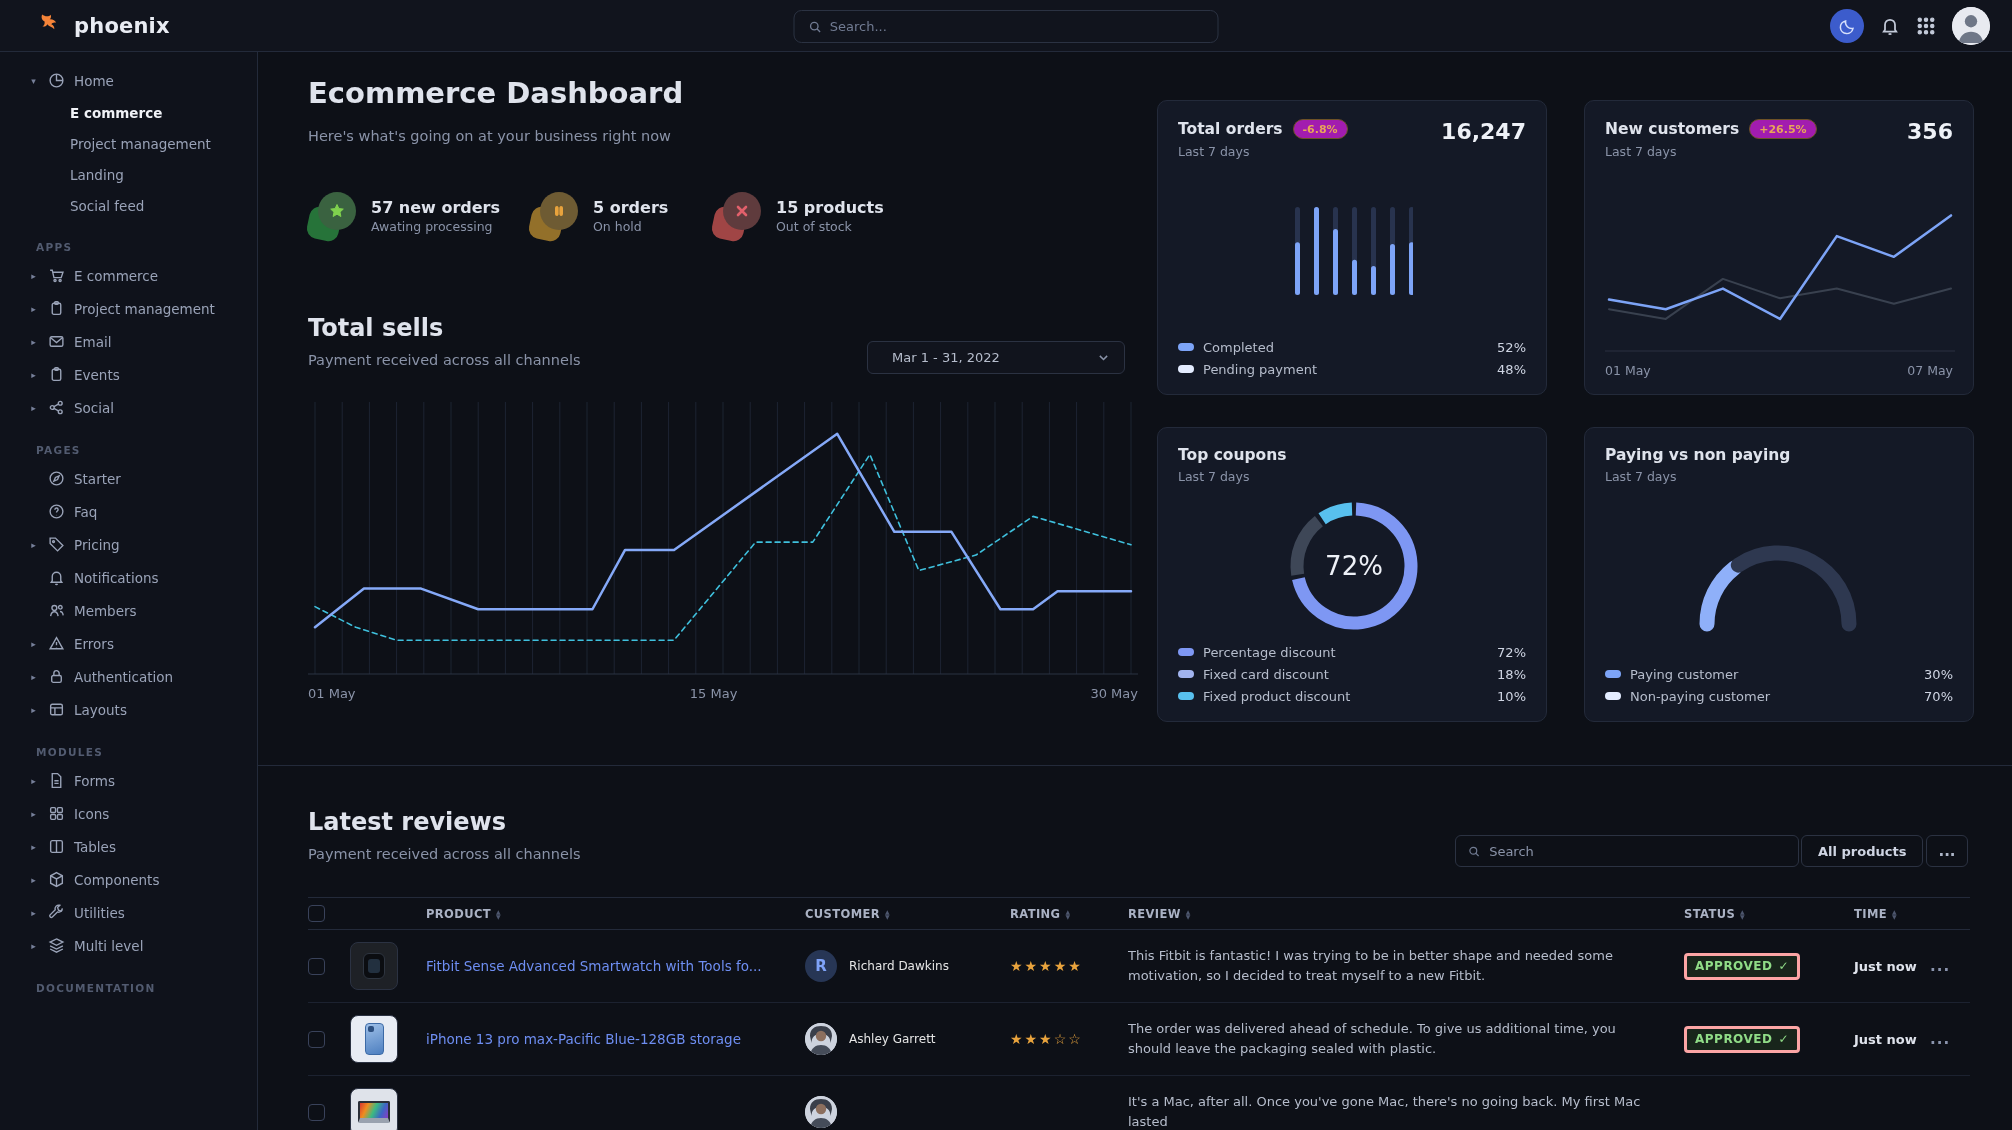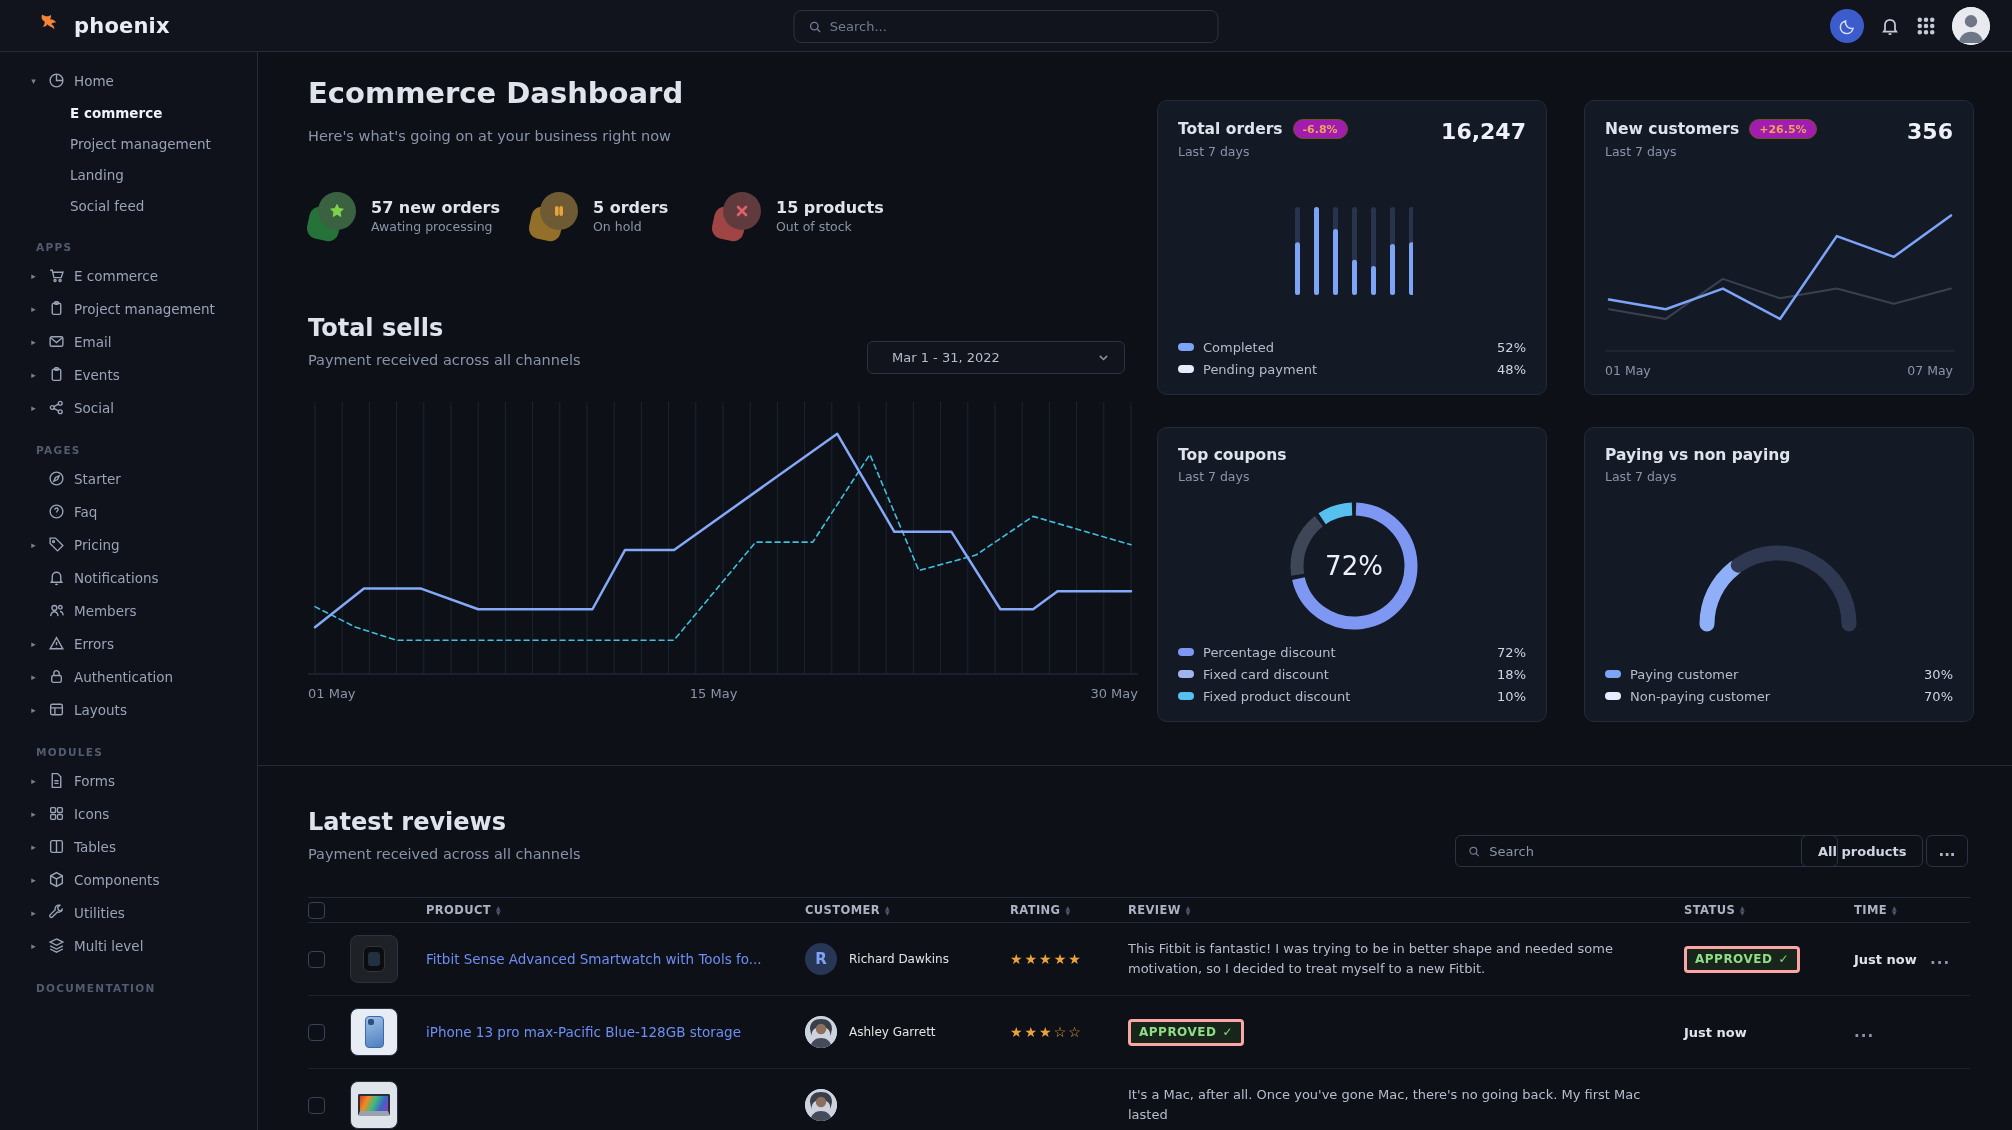--- a/index.html
+++ b/index.html
@@ -98,37 +98,37 @@
   #nc-chart{ position:absolute; left:20px; top:92px;}
   .nc-xlabels{ position:absolute; left:20px; right:20px; top:262px; font-size:12.5px; color:var(--muted); display:flex; justify-content:space-between;}
   #donut-wrap{ position:absolute; left:116px; top:58px; width:160px; height:160px;}
   #donut-center{ position:absolute; left:116px; top:58px; width:160px; height:160px;
     display:flex; align-items:center; justify-content:center; font-size:26px; color:#eef1f7;}
   #gauge-wrap{ position:absolute; left:88px; top:92px;}
   
   #section-divider{ position:absolute; left:0; right:0; top:713px; height:1px; background:var(--border);}
   #rev-title{ position:absolute; left:50px; top:756px;}
   #rev-sub{ position:absolute; left:50px; top:794px;}
-  #rev-search{ position:absolute; left:1197px; top:783px; width:383px; height:32px;
+  #rev-search{ position:absolute; left:1197px; top:783px; width:344px; height:32px;
     border:1px solid #2b3242; border-radius:6px; display:flex; align-items:center;
     gap:9px; padding:0 12px; background:transparent;}
   #rev-search svg{ width:13px; height:13px; stroke:#717b92;}
   #rev-search input{ background:transparent; border:none; outline:none; color:#cfd5e3;
     font-family:inherit; font-size:13px; width:100%;}
   #rev-search input::placeholder{ color:#8a93a8;}
   #all-products{ position:absolute; left:1543px; top:783px; height:32px; padding:0 16px;
     border:1px solid #2b3242; border-radius:6px; background:transparent; color:#cfd5e3;
     font-size:13px; font-weight:bold; font-family:inherit; cursor:pointer;}
   #rev-more{ position:absolute; left:1668px; top:783px; width:42px; height:32px;
     border:1px solid #2b3242; border-radius:6px; background:transparent; color:#aeb6c8;
     font-size:15px; font-weight:bold; font-family:inherit; cursor:pointer; line-height:10px;}
   
   #reviews-table{ position:absolute; left:50px; top:845px; width:1662px;}
   .t-head{ display:grid; grid-template-columns:42px 76px 379px 205px 118px 556px 170px 76px 40px;
-    align-items:center; height:26px; border-top:1px solid var(--border); border-bottom:1px solid var(--border);}
+    align-items:center; height:33px; border-top:1px solid var(--border); border-bottom:1px solid var(--border);}
   .th{ display:flex; align-items:center; gap:5px; font-size:11.5px; font-weight:bold;
     letter-spacing:.4px; color:#aab2c4; cursor:pointer;}
   .sort{ display:flex; flex-direction:column; font-size:6px; color:#4d576e; line-height:5px;}
   .t-row{ display:grid; grid-template-columns:42px 76px 379px 205px 118px 556px 170px 76px 40px;
     align-items:center; height:73px; border-bottom:1px solid #1c2230;}
   .cbx{ width:17px; height:17px; border:1.5px solid #39425a; border-radius:4px; cursor:pointer;}
   .thumb{ width:48px; height:48px; border:1px solid #2b3242; border-radius:8px;
     display:flex; align-items:center; justify-content:center; overflow:hidden;}
   .product-link{ color:var(--link); font-size:13.5px; text-decoration:none; white-space:nowrap;
     overflow:hidden; text-overflow:ellipsis; max-width:360px; display:block; cursor:pointer;}
@@ -731,20 +731,21 @@
             <svg viewBox="0 0 32 32" width="32" height="32">
               <circle cx="16" cy="16" r="16" fill="#cdd3de"></circle>
               <path d="M5 13c0-7 4.5-10 11-10s11 3 11 10l-1.5 7c0-6-3.5-9-9.5-9s-9.5 3-9.5 9z" fill="#3a3f4a"></path>
               <circle cx="16" cy="13" r="5.2" fill="#8c6f5e"></circle>
               <path d="M5 32c1.2-7 5.5-10 11-10s9.8 3 11 10z" fill="#454c59"></path>
             </svg>
           </div>
           <span class="cust-name">Ashley Garrett</span>
         </div>
         <div class="stars">★★★☆☆</div>
+        <div class="review-txt">The order was delivered ahead of schedule. To give us additional time, you should leave the packaging sealed with plastic.</div>
         <div><span class="badge-ok">APPROVED <span>✓</span></span></div>
         <div class="time">Just now</div>
         <div class="row-dots">...</div>
       </div>
       <div class="t-row">
         <span class="cbx"></span>
         <div>
           <div class="thumb" style="background: rgb(223, 227, 234);">
             <div style="width:32px;height:22px;border-radius:2px;background:linear-gradient(115deg,#d9372f,#f08c1f,#3cba82,#3c66c4,#8a3cc4);border:2px solid #2b2f38;border-bottom:5px solid #9aa2af;"></div>
           </div>

